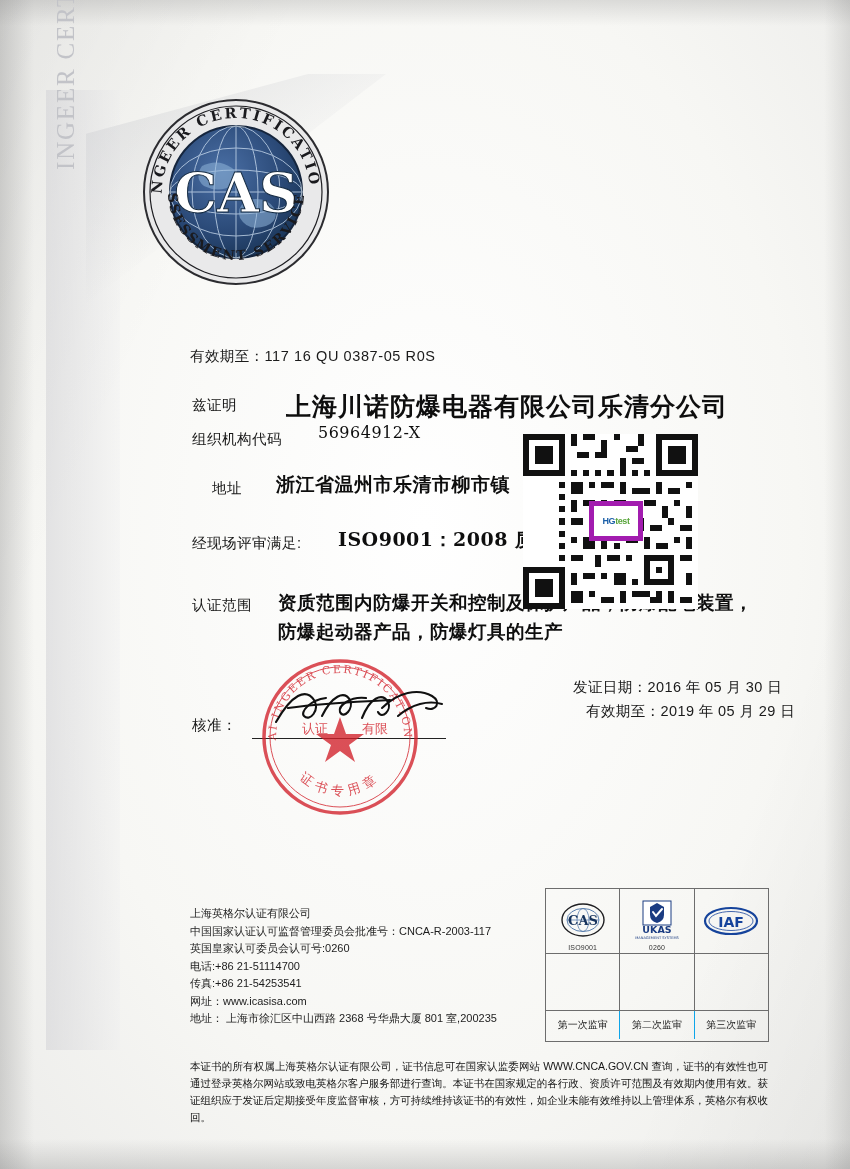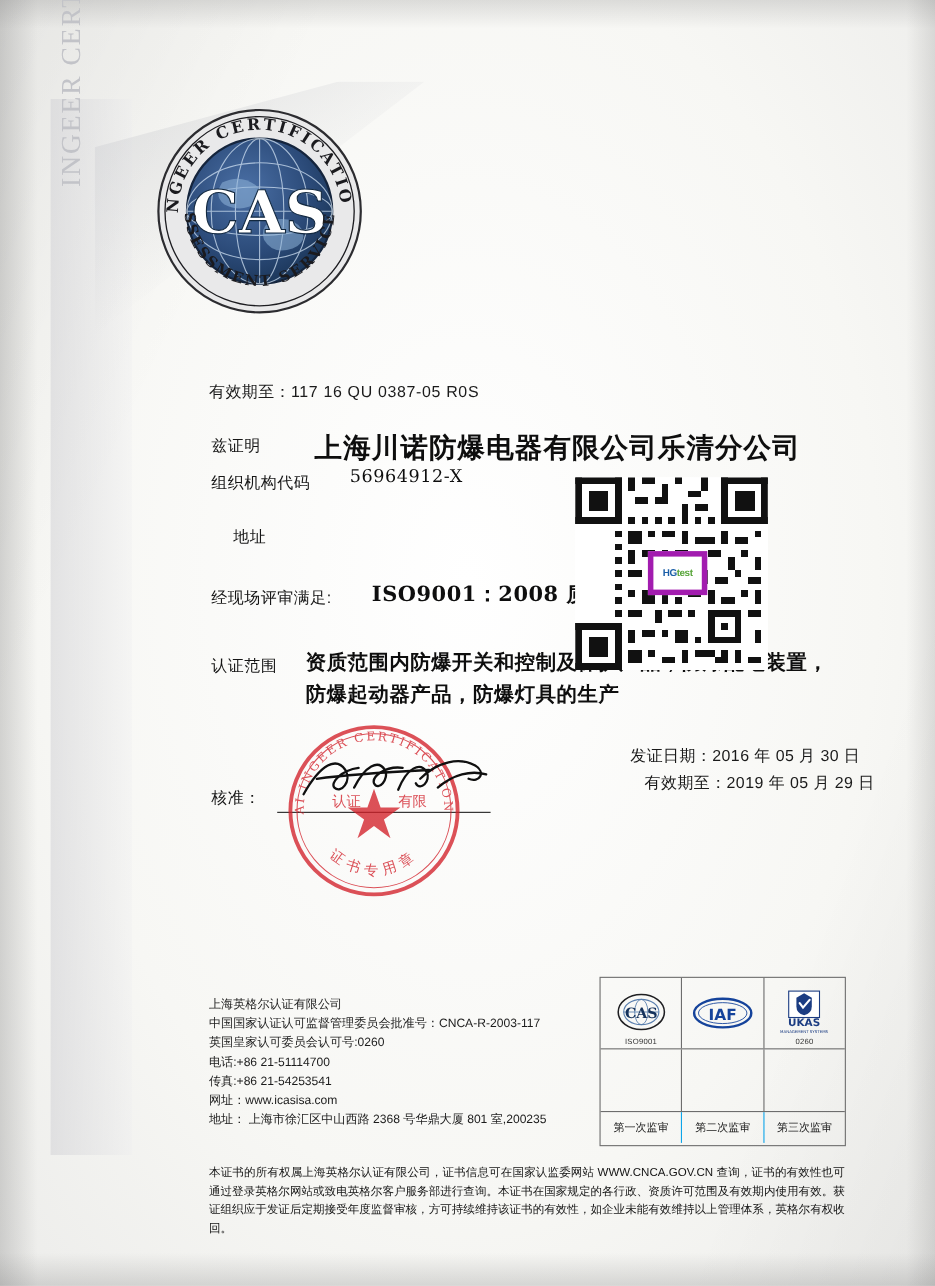--- a/index.html
+++ b/index.html
@@ -400,20 +400,21 @@
     <span>有效期至：</span><span class="num">117 16 QU 0387-05 R0S</span>
   </div>
 
   <div class="field-label lbl-zi">兹证明</div>
   <div class="field-value company-name">上海川诺防爆电器有限公司乐清分公司</div>
 
   <div class="field-label lbl-orgcode">组织机构代码</div>
   <div class="field-value org-code">56964912-X</div>
 
   <div class="field-label lbl-address">地址</div>
+  <div class="field-value address-value">浙江省温州市乐清市柳市镇</div>
 
   <div class="field-label lbl-standard">经现场评审满足:</div>
   <div class="field-value standard-value">ISO9001：2008 质量管理体系</div>
 
   <div class="field-label lbl-scope">认证范围</div>
   <div class="field-value scope-value">资质范围内防爆开关和控制及保护产品，防爆配电装置，防爆起动器产品，防爆灯具的生产</div>
 
   <div class="field-label lbl-approve">核准：</div>
   <div class="approve-line"></div>
 
@@ -587,35 +588,35 @@
         <svg width="48" height="40" viewBox="0 0 48 40">
           <ellipse cx="24" cy="19" rx="21" ry="16" fill="none" stroke="#1f1f22" stroke-width="1.4"></ellipse>
           <ellipse cx="24" cy="19" rx="16" ry="11.5" fill="none" stroke="#5a7fae" stroke-width="1"></ellipse>
           <ellipse cx="24" cy="19" rx="6" ry="11.5" fill="none" stroke="#5a7fae" stroke-width="0.8"></ellipse>
           <line x1="8" y1="19" x2="40" y2="19" stroke="#5a7fae" stroke-width="0.8"></line>
           <text x="24" y="24" text-anchor="middle" font-family="DejaVu Serif, serif" font-size="13" font-weight="700" fill="#15325c">CAS</text>
         </svg>
         <div class="mini-cap">ISO9001</div>
       </div>
       <div class="cell">
-        <svg width="56" height="34" viewBox="0 0 56 34">
-          <ellipse cx="28" cy="17" rx="26" ry="13" fill="none" stroke="#15439b" stroke-width="2.2"></ellipse>
-          <ellipse cx="28" cy="17" rx="22" ry="9.5" fill="none" stroke="#15439b" stroke-width="0.8"></ellipse>
-          <text x="28" y="23" text-anchor="middle" font-family="DejaVu Sans, sans-serif" font-size="14" font-weight="700" fill="#15439b">IAF</text>
-        </svg>
-      </div>
-      <div class="cell">
         <svg width="52" height="44" viewBox="0 0 52 44">
           <rect x="12" y="2" width="28" height="24" fill="#ffffff" stroke="#1b3c82" stroke-width="1"></rect>
           <path d="M26 4 L33 8 L33 16 Q33 22 26 24 Q19 22 19 16 L19 8 Z" fill="#1b3c82"></path>
           <path d="M22 13 l3 4 l6 -7" stroke="#ffffff" stroke-width="2" fill="none" stroke-linecap="round"></path>
           <text x="26" y="34" text-anchor="middle" font-family="DejaVu Sans, sans-serif" font-size="9.5" font-weight="700" fill="#1b3c82">UKAS</text>
           <text x="26" y="40" text-anchor="middle" font-family="DejaVu Sans, sans-serif" font-size="3.6" fill="#1b3c82">MANAGEMENT SYSTEMS</text>
         </svg>
         <div class="mini-cap">0260</div>
+      </div>
+      <div class="cell">
+        <svg width="56" height="34" viewBox="0 0 56 34">
+          <ellipse cx="28" cy="17" rx="26" ry="13" fill="none" stroke="#15439b" stroke-width="2.2"></ellipse>
+          <ellipse cx="28" cy="17" rx="22" ry="9.5" fill="none" stroke="#15439b" stroke-width="0.8"></ellipse>
+          <text x="28" y="23" text-anchor="middle" font-family="DejaVu Sans, sans-serif" font-size="14" font-weight="700" fill="#15439b">IAF</text>
+        </svg>
       </div>
     </div>
     <div class="row2">
       <div class="cell"></div>
       <div class="cell"></div>
       <div class="cell"></div>
     </div>
     <div class="logo-caption-row">
       <div class="cap">第一次监审</div>
       <div class="cap">第二次监审</div>

